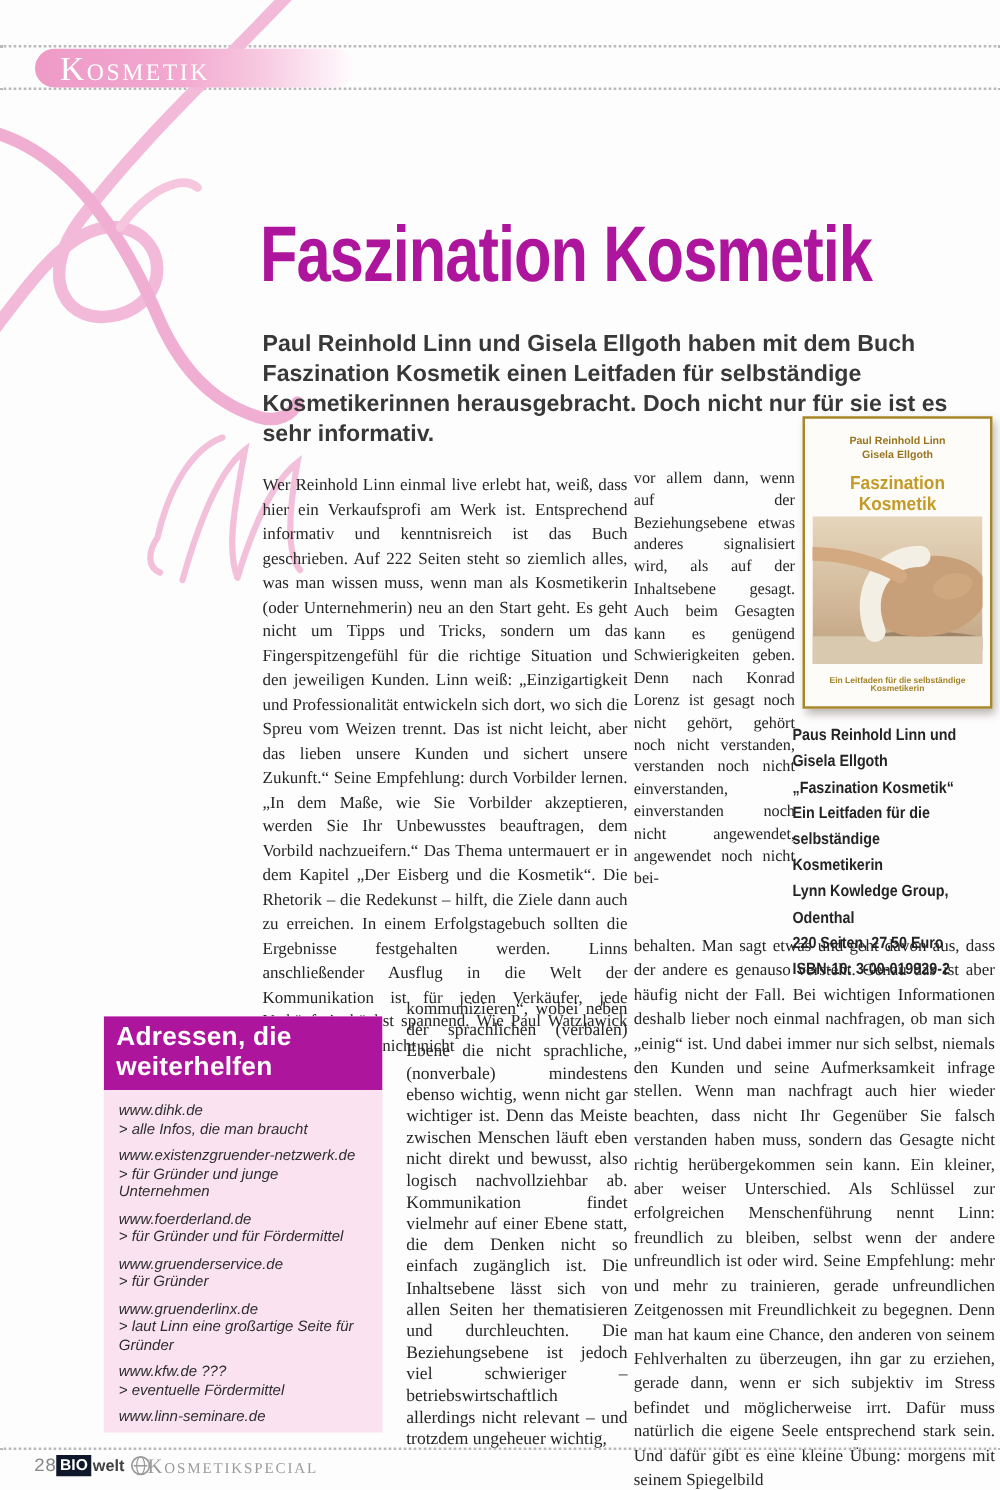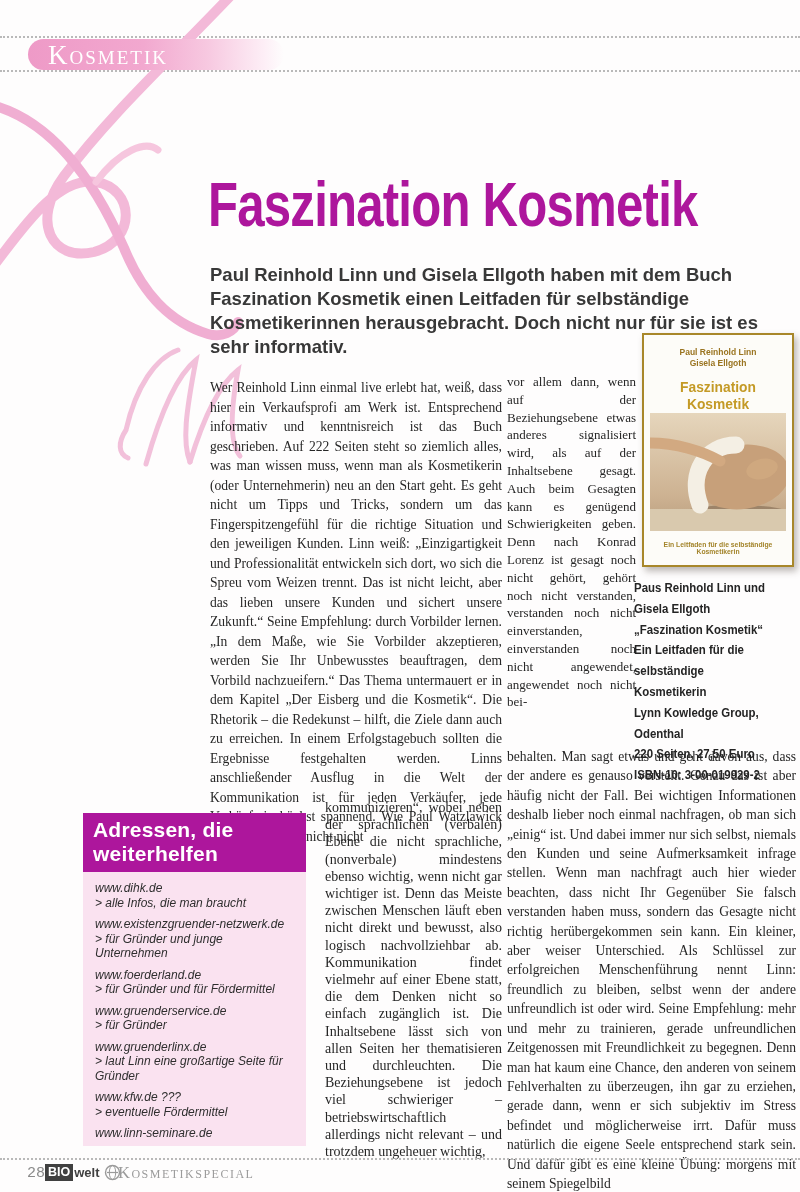--- a/index.html
+++ b/index.html
@@ -76,21 +76,21 @@
   }
   .addrbox-body{padding:9px 10px 0 12px;}
   .addr-entry{margin-bottom:7px;}
   .addr-url,.addr-desc{
     font-style:italic;font-size:12px;line-height:14.5px;color:#2e2e2e;
   }
   
   .footer{position:absolute;left:0;top:1163px;width:800px;height:28px;font-family:"Liberation Serif",serif;}
   .pageno{position:absolute;left:27px;top:2px;font-size:15px;color:#8a8a8a;font-family:Liberation Mono, monospace;}
   .biologo{position:absolute;left:45px;top:1px;display:flex;align-items:center;}
-  .bio-box{background:#404040;color:#fff;font-family:"Liberation Sans",sans-serif;font-weight:700;font-size:12.5px;padding:1px 3px 2px 3px;}
+  .bio-box{background:#0f172a;color:#fff;font-family:"Liberation Sans",sans-serif;font-weight:700;font-size:12.5px;padding:1px 3px 2px 3px;}
   .bio-welt{color:#404040;font-family:"Liberation Sans",sans-serif;font-weight:700;font-size:13px;margin-left:1px;}
   .bio-emblem{margin-left:4px;display:inline-block;line-height:0;}
   .footer-section{
     position:absolute;left:118px;top:0;font-variant:small-caps;
     font-size:16.5px;letter-spacing:1.5px;color:#9b9b9b;
   }
 </style>
 </head>
 <body>
 

